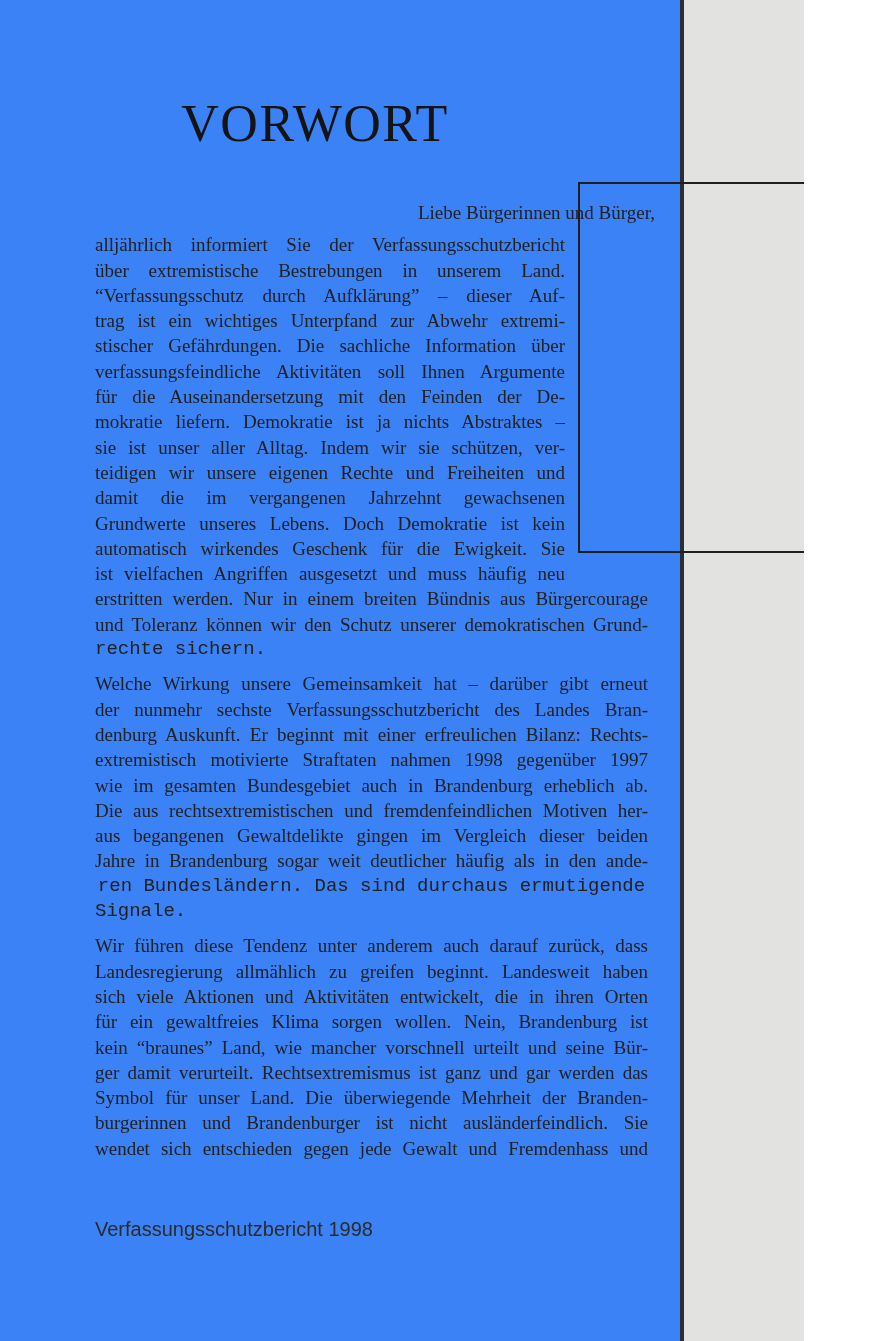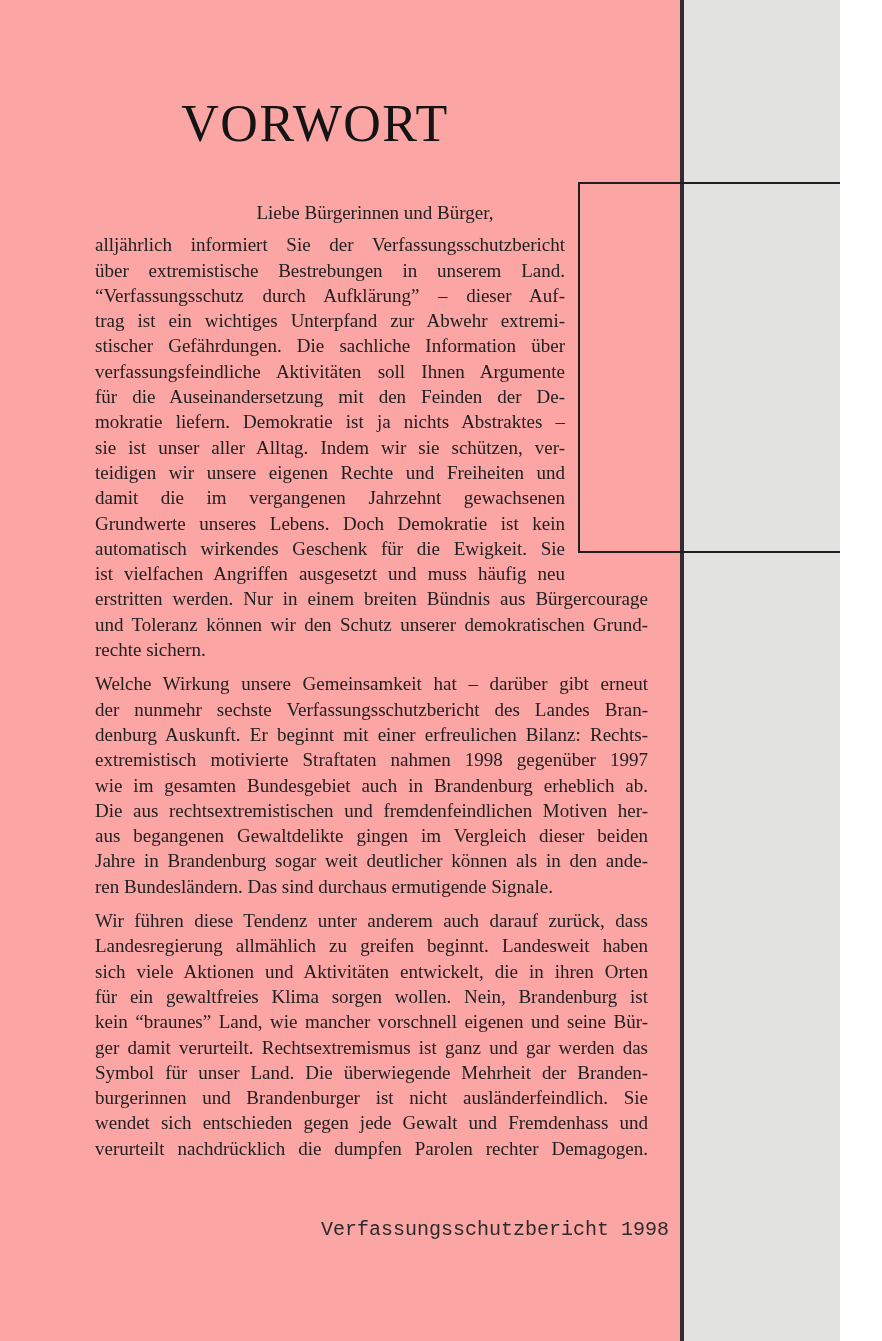--- a/index.html
+++ b/index.html
@@ -1,46 +1,45 @@
 <!DOCTYPE html>
 <html><head>
 <meta charset="utf-8">
 <style>
   html,body { margin:0; padding:0; }
   .page {
     position:relative; width:804px; height:1341px;
-    background:#fca5a5; overflow:hidden;
+    background:#3b82f6; overflow:hidden;
     font-family:"Liberation Serif", serif;
     color:#212121;
-    padding-left:36px;
   }
   .gray-band { position:absolute; left:683px; top:0; width:199px; height:1341px; background:#e2e2e0; }
   .vline     { position:absolute; left:680px; top:0; width:4px;  height:1341px; background:#2e2e2e; }
   .overlay-box {
     position:absolute; left:578px; top:182px; width:270px; height:371px;
     border:2px solid #1f1f1f; box-sizing:border-box; background:transparent;
   }
   .title {
     position:absolute; left:85px; top:94px; width:460px; margin:0;
     font-size:52px; font-weight:400; letter-spacing:1.5px;
     text-align:center; color:#141414;
     font-family:"Liberation Serif", serif;
   }
   .body-text {
     position:absolute; left:95px; top:200px; width:560px;
     font-size:19px; line-height:25.3px;
   }
-  .salutation { margin-bottom:7px; text-align:center; }
+  .salutation { margin-bottom:7px; text-align:right; }
   .para + .para { margin-top:9px; }
   .line { width:470px; text-align:justify; text-align-last:justify; }
   .line.wide { width:553px; }
-  .line.nojust { text-align:right; text-align-last:left; }
+  .line.nojust { text-align:center; text-align-last:left;font-family:Liberation Mono, monospace; }
   .footer {
     position:absolute; left:95px; top:1218px; width:574px;
-    text-align:right; font-family:Liberation Mono, monospace;
+    text-align:left; font-family:Liberation Sans, sans-serif;
     font-size:20px; color:#2b2b2b;
   }
 </style>
 </head>
 <body>
 
 <div class="page">
   <div class="gray-band"></div>
   <div class="vline"></div>
   <div class="overlay-box"></div>
@@ -70,32 +69,31 @@
           <div class="line wide nojust">rechte sichern.</div>
         </div>
         <div class="para">
           <div class="line wide">Welche Wirkung unsere Gemeinsamkeit hat – darüber gibt erneut</div>
           <div class="line wide">der nunmehr sechste Verfassungsschutzbericht des Landes Bran-</div>
           <div class="line wide">denburg Auskunft. Er beginnt mit einer erfreulichen Bilanz: Rechts-</div>
           <div class="line wide">extremistisch motivierte Straftaten nahmen 1998 gegenüber 1997</div>
           <div class="line wide">wie im gesamten Bundesgebiet auch in Brandenburg erheblich ab.</div>
           <div class="line wide">Die aus rechtsextremistischen und fremdenfeindlichen Motiven her-</div>
           <div class="line wide">aus begangenen Gewaltdelikte gingen im Vergleich dieser beiden</div>
-          <div class="line wide">Jahre in Brandenburg sogar weit deutlicher können als in den ande-</div>
+          <div class="line wide">Jahre in Brandenburg sogar weit deutlicher häufig als in den ande-</div>
           <div class="line wide nojust">ren Bundesländern. Das sind durchaus ermutigende Signale.</div>
         </div>
         <div class="para">
           <div class="line wide">Wir führen diese Tendenz unter anderem auch darauf zurück, dass</div>
           <div class="line wide">Landesregierung allmählich zu greifen beginnt. Landesweit haben</div>
           <div class="line wide">sich viele Aktionen und Aktivitäten entwickelt, die in ihren Orten</div>
           <div class="line wide">für ein gewaltfreies Klima sorgen wollen. Nein, Brandenburg ist</div>
-          <div class="line wide">kein “braunes” Land, wie mancher vorschnell eigenen und seine Bür-</div>
+          <div class="line wide">kein “braunes” Land, wie mancher vorschnell urteilt und seine Bür-</div>
           <div class="line wide">ger damit verurteilt. Rechtsextremismus ist ganz und gar werden das</div>
           <div class="line wide">Symbol für unser Land. Die überwiegende Mehrheit der Branden-</div>
           <div class="line wide">burgerinnen und Brandenburger ist nicht ausländerfeindlich. Sie</div>
           <div class="line wide">wendet sich entschieden gegen jede Gewalt und Fremdenhass und</div>
-          <div class="line wide">verurteilt nachdrücklich die dumpfen Parolen rechter Demagogen.</div>
         </div>
       </div>
   </div>
 
   <div class="footer">Verfassungsschutzbericht 1998</div>
 </div>
 
 </body></html>

